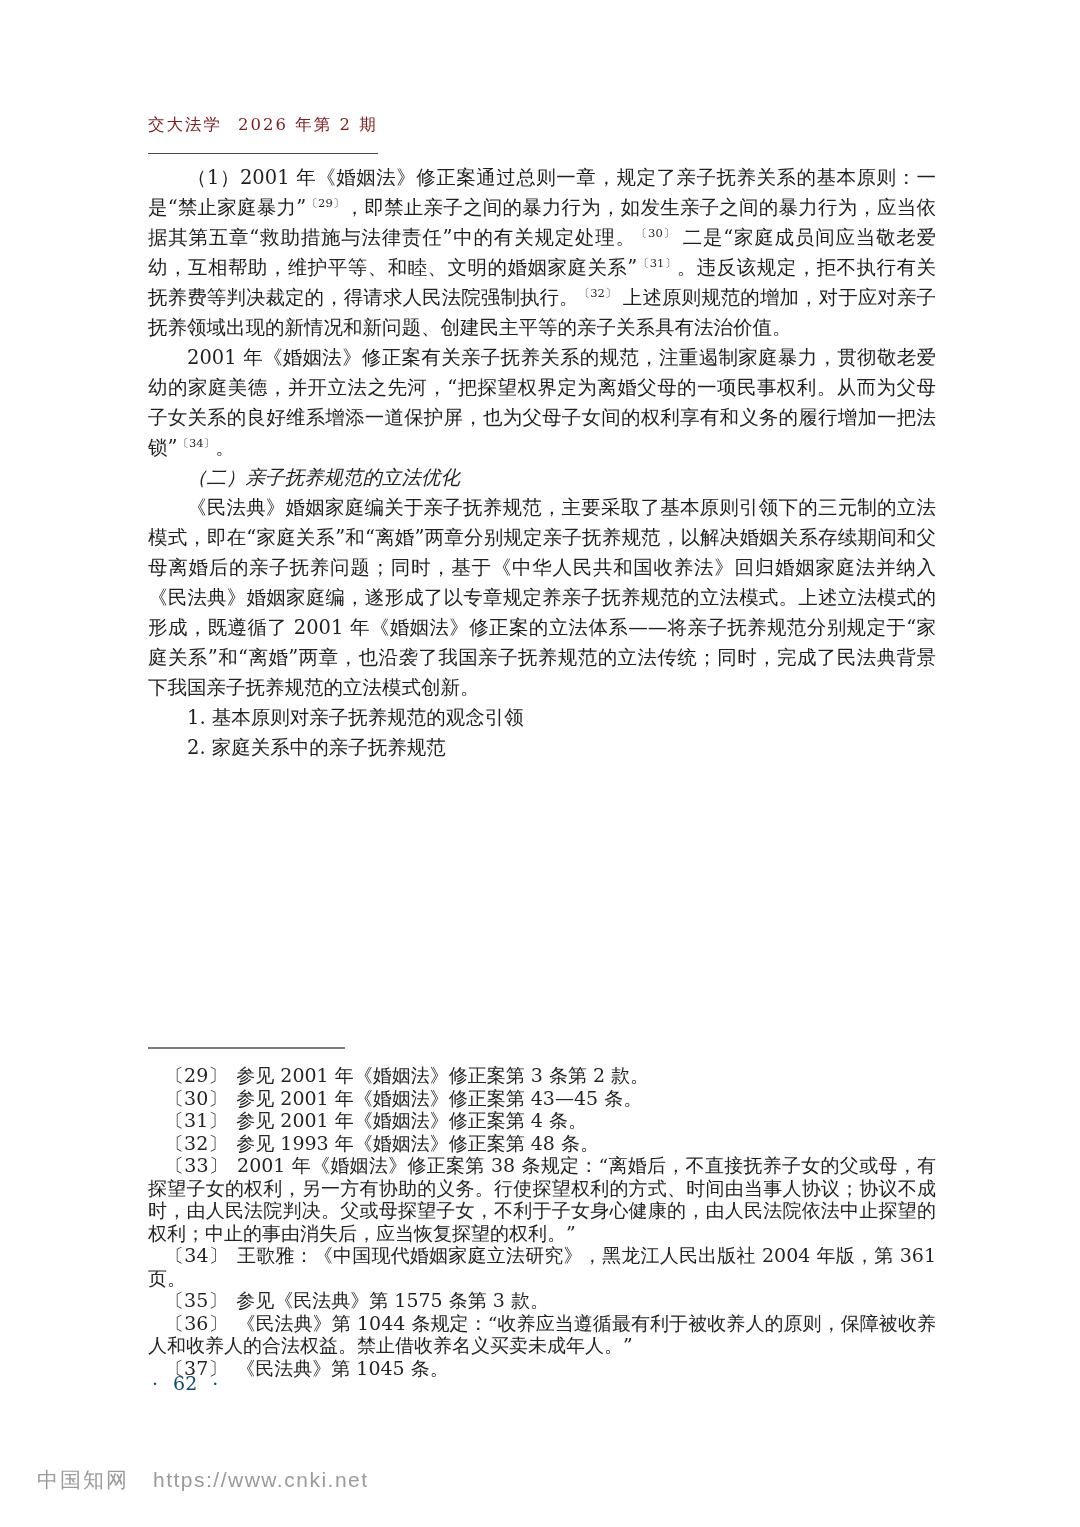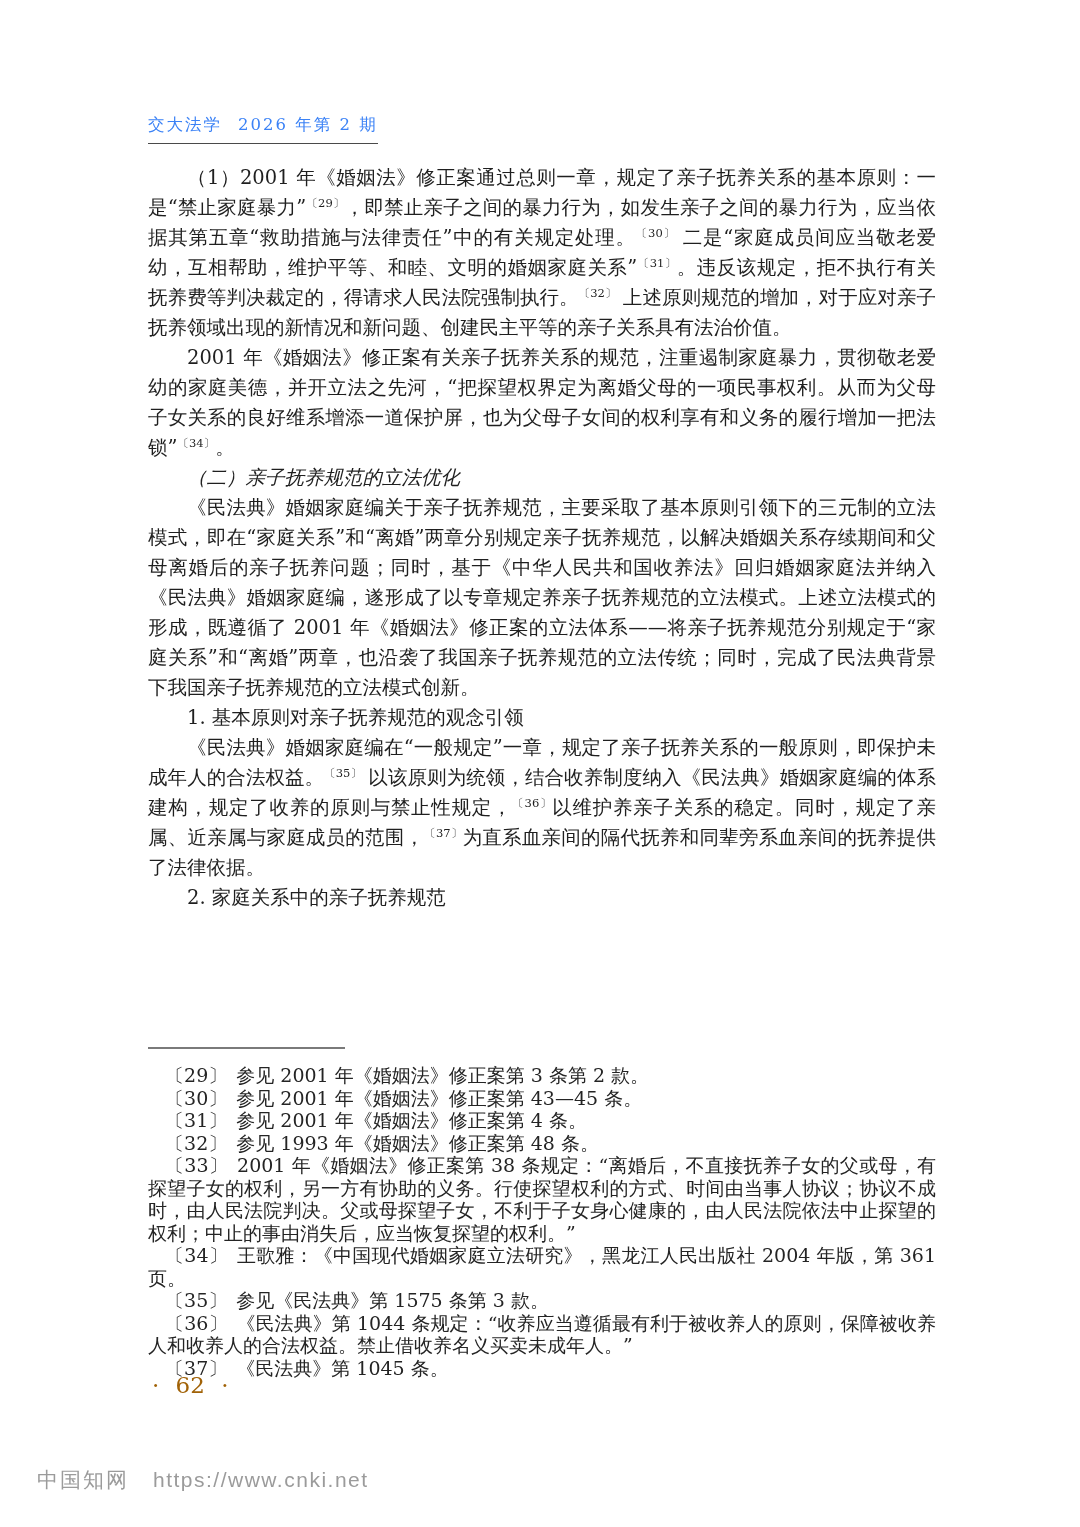--- a/index.html
+++ b/index.html
@@ -12,22 +12,22 @@
     font-family: "DejaVu Serif", "Liberation Serif", serif;
     color: #1f1f1f;
     overflow: hidden;
   }
   .header {
     position: absolute;
     left: 148px;
     top: 114px;
     font-size: 16.5px;
     letter-spacing: 2px;
-    color: #3b82f6;
-    padding-bottom: 7px;
+    color: #7f1d1d;
+    padding-bottom: 17px;
     border-bottom: 1px solid #4a4a4a;
   }
   .header .issue { margin-left: 16px; }
   .body-text {
     position: absolute;
     left: 148px;
     top: 163px;
     width: 788px;
     font-size: 19.5px;
     line-height: 30px;
@@ -57,23 +57,23 @@
     line-height: 22.5px;
     text-align: justify;
     color: #242424;
   }
   .footnotes p { margin: 0; text-indent: 0.9em; }
   .footnotes .fn-label { margin-right: 9px; }
   .page-number {
     position: absolute;
     left: 152px;
     top: 1372px;
-    font-size: 23px;
+    font-size: 19px;
     word-spacing: 9px;
-    color: #a16207;
+    color: #0c4a6e;
   }
   .watermark {
     position: absolute;
     left: 37px;
     top: 1466px;
     font-size: 21px;
     color: #9b9b9b;
     letter-spacing: 2px;
     white-space: nowrap;
   }
@@ -91,21 +91,20 @@
   <div class="header">
     <span>交大法学</span><span class="issue">2026 年第 2 期</span>
   </div>
 
   <div class="body-text" id="body-text">
       <p class="body">（1）2001 年《婚姻法》修正案通过总则一章，规定了亲子抚养关系的基本原则：一是“禁止家庭暴力”<sup class="fnref">〔29〕</sup>，即禁止亲子之间的暴力行为，如发生亲子之间的暴力行为，应当依据其第五章“救助措施与法律责任”中的有关规定处理。<sup class="fnref">〔30〕</sup> 二是“家庭成员间应当敬老爱幼，互相帮助，维护平等、和睦、文明的婚姻家庭关系”<sup class="fnref">〔31〕</sup>。违反该规定，拒不执行有关抚养费等判决裁定的，得请求人民法院强制执行。<sup class="fnref">〔32〕</sup> 上述原则规范的增加，对于应对亲子抚养领域出现的新情况和新问题、创建民主平等的亲子关系具有法治价值。</p>
       <p class="body">2001 年《婚姻法》修正案有关亲子抚养关系的规范，注重遏制家庭暴力，贯彻敬老爱幼的家庭美德，并开立法之先河，“把探望权界定为离婚父母的一项民事权利。从而为父母子女关系的良好维系增添一道保护屏，也为父母子女间的权利享有和义务的履行增加一把法锁”<sup class="fnref">〔34〕</sup>。</p>
       <p class="section-heading">（二）亲子抚养规范的立法优化</p>
       <p class="body">《民法典》婚姻家庭编关于亲子抚养规范，主要采取了基本原则引领下的三元制的立法模式，即在“家庭关系”和“离婚”两章分别规定亲子抚养规范，以解决婚姻关系存续期间和父母离婚后的亲子抚养问题；同时，基于《中华人民共和国收养法》回归婚姻家庭法并纳入《民法典》婚姻家庭编，遂形成了以专章规定养亲子抚养规范的立法模式。上述立法模式的形成，既遵循了 2001 年《婚姻法》修正案的立法体系——将亲子抚养规范分别规定于“家庭关系”和“离婚”两章，也沿袭了我国亲子抚养规范的立法传统；同时，完成了民法典背景下我国亲子抚养规范的立法模式创新。</p>
       <p class="subhead">1. 基本原则对亲子抚养规范的观念引领</p>
-      <p class="body">《民法典》婚姻家庭编在“一般规定”一章，规定了亲子抚养关系的一般原则，即保护未成年人的合法权益。<sup class="fnref">〔35〕</sup> 以该原则为统领，结合收养制度纳入《民法典》婚姻家庭编的体系建构，规定了收养的原则与禁止性规定，<sup class="fnref">〔36〕</sup>以维护养亲子关系的稳定。同时，规定了亲属、近亲属与家庭成员的范围，<sup class="fnref">〔37〕</sup>为直系血亲间的隔代抚养和同辈旁系血亲间的抚养提供了法律依据。</p>
       <p class="subhead">2. 家庭关系中的亲子抚养规范</p>
     </div>
 
   <div class="fn-divider"></div>
 
   <div class="footnotes" id="footnotes">
       <p><span class="fn-label">〔29〕</span><span>参见 2001 年《婚姻法》修正案第 3 条第 2 款。</span></p>
       <p><span class="fn-label">〔30〕</span><span>参见 2001 年《婚姻法》修正案第 43—45 条。</span></p>
       <p><span class="fn-label">〔31〕</span><span>参见 2001 年《婚姻法》修正案第 4 条。</span></p>
       <p><span class="fn-label">〔32〕</span><span>参见 1993 年《婚姻法》修正案第 48 条。</span></p>

